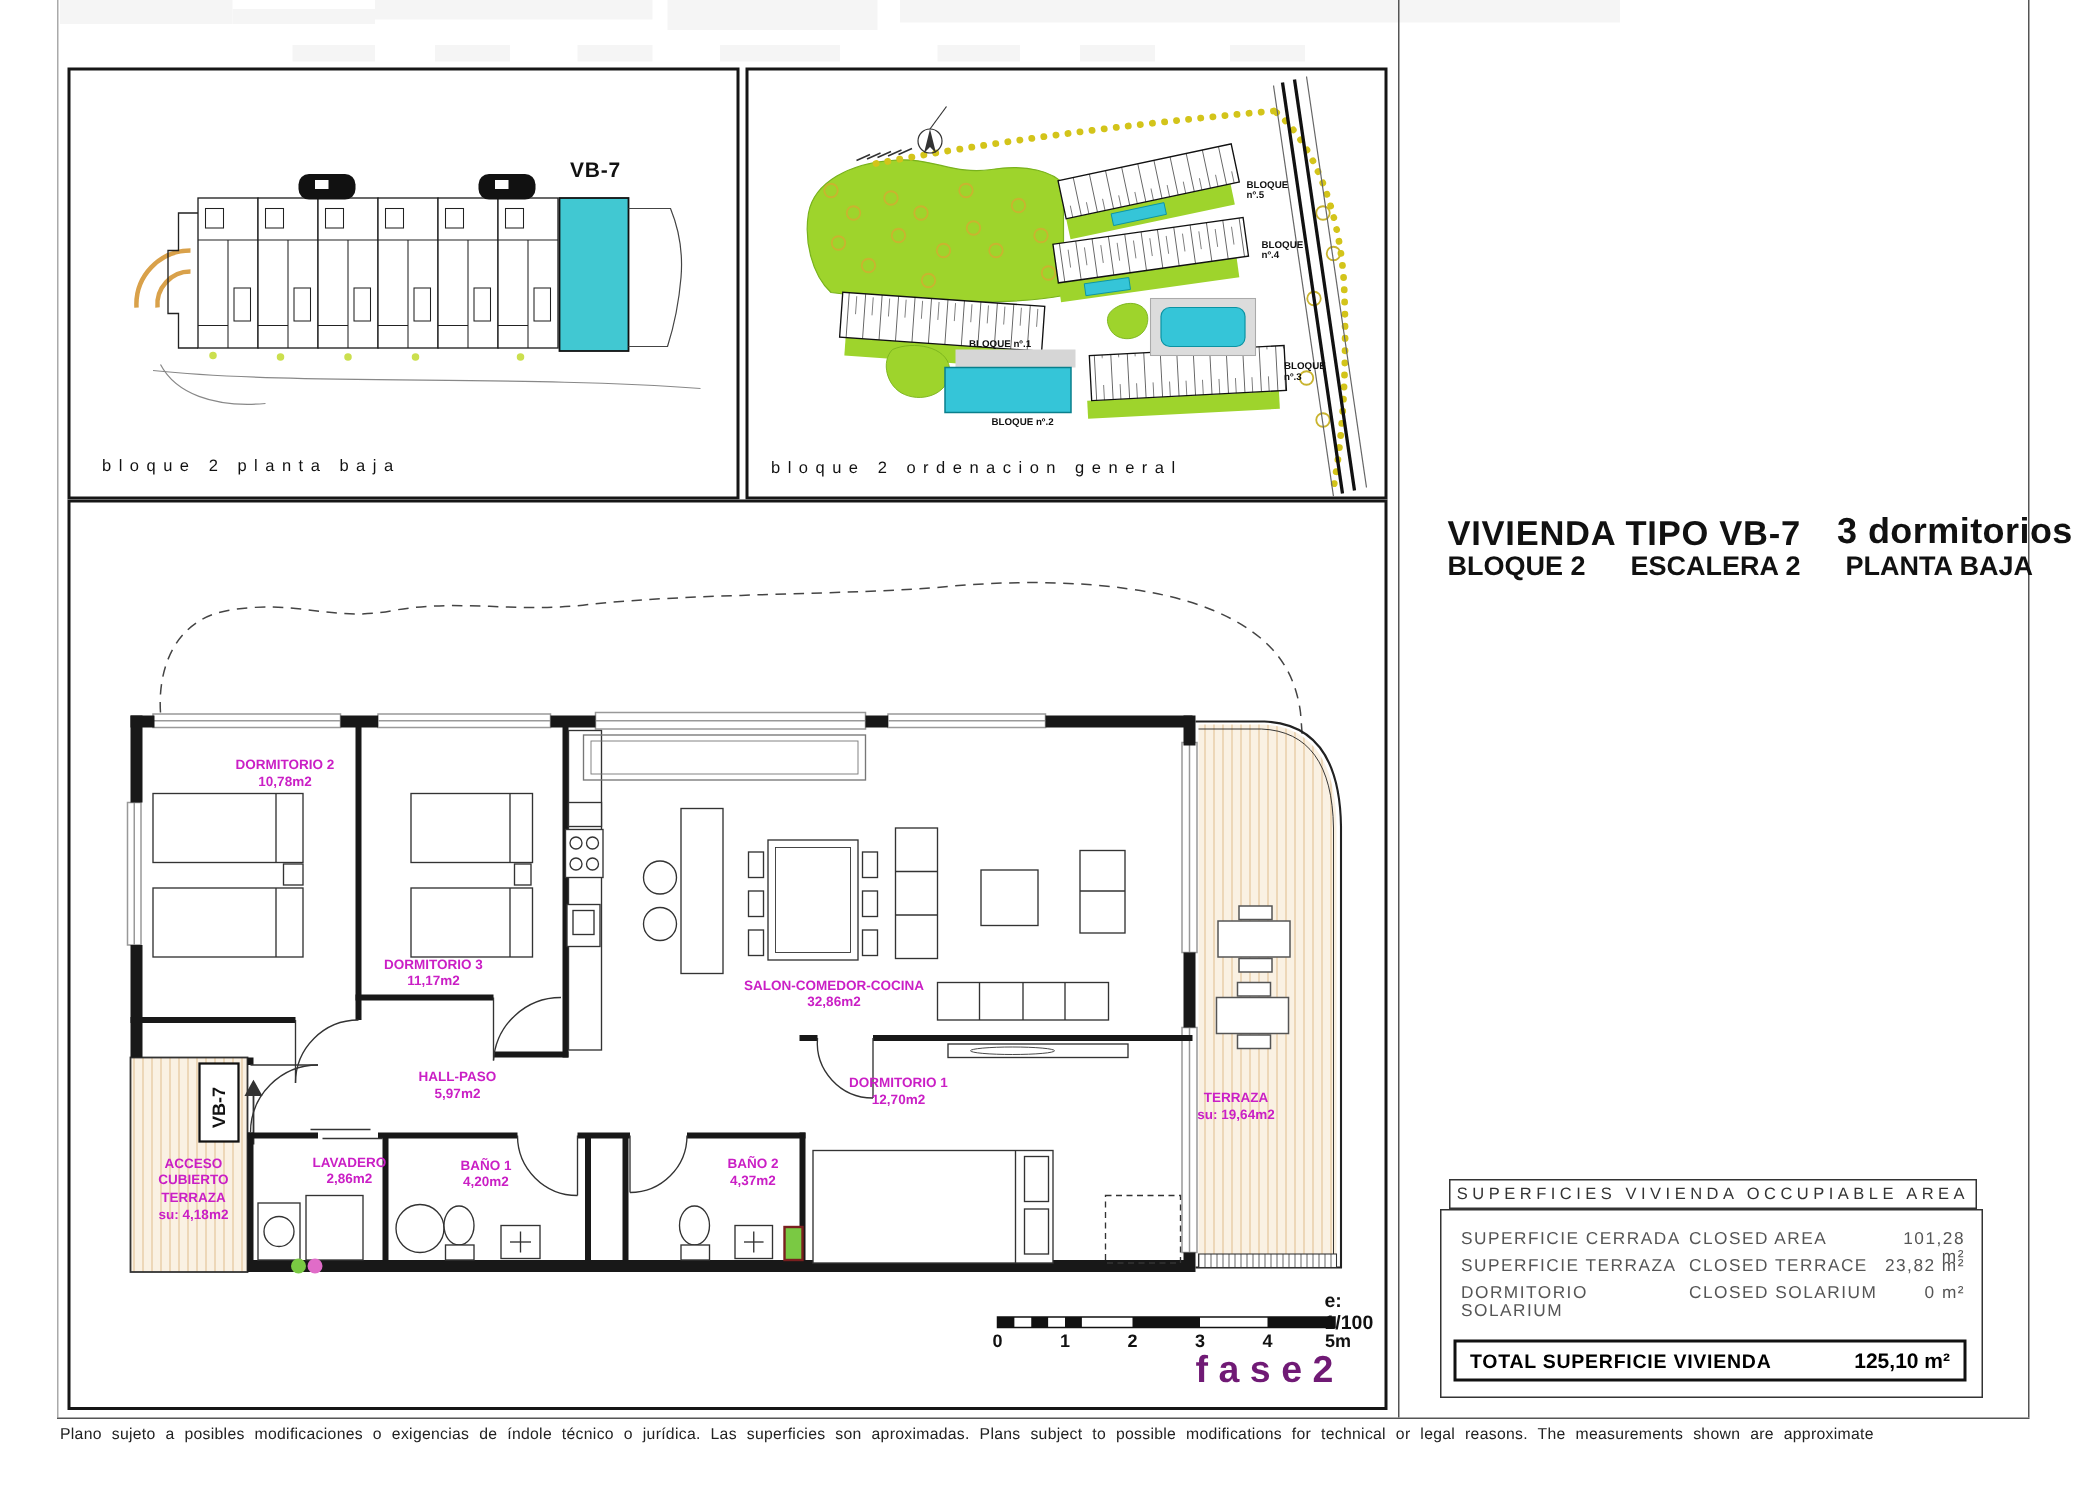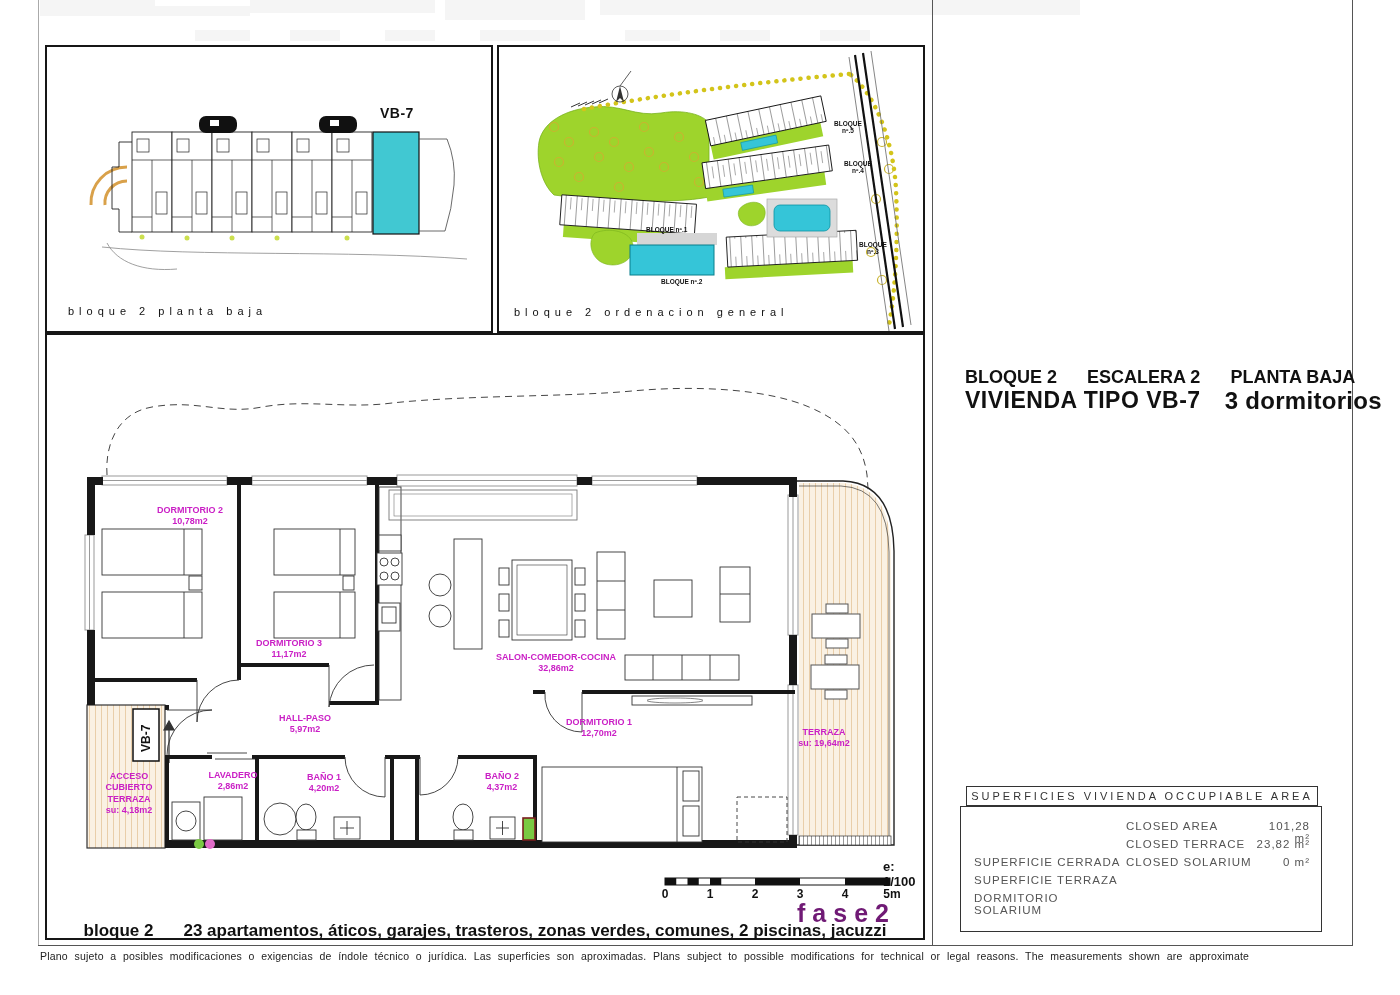--- a/index.html
+++ b/index.html
@@ -6,29 +6,29 @@
   body{width:1400px;height:995px;position:relative;overflow:hidden;
        font-family:"Liberation Sans", sans-serif;color:#111;}
   .panel{position:absolute;border:2px solid #161616;background:#fff;box-sizing:border-box;}
   .caption{position:absolute;font-weight:normal;font-size:11px;letter-spacing:5px;color:#111;white-space:nowrap;}
   .room-label{position:absolute;transform:translate(-50%,-50%);color:#ca1fc5;font-weight:bold;
               font-size:9px;line-height:1.25;text-align:center;white-space:nowrap;}
   .room-label .area{font-size:9px;}
   .room-label.wrap{white-space:normal;width:62px;}
   .blk-label{position:absolute;font-weight:bold;font-size:6.5px;line-height:1.15;color:#111;white-space:nowrap;}
   .blk-label.wrap{white-space:normal;width:34px;}
-  .title-line1{position:absolute;left:965px;top:341px;display:flex;align-items:flex-start;margin-top:46px;}
+  .title-line1{position:absolute;left:965px;top:341px;display:flex;align-items:center;}
   .title-main{font-size:23px;font-weight:bold;letter-spacing:.5px;}
   .title-sub{font-size:24px;font-weight:bold;margin-left:24px;letter-spacing:.3px;}
   .title-line2{position:absolute;left:965px;top:367px;display:flex;gap:30px;font-size:18px;font-weight:bold;}
   .stable-header{position:absolute;left:966px;top:786px;width:350px;height:18px;border:1px solid #333;
                  display:flex;align-items:center;justify-content:center;font-size:11px;letter-spacing:3px;color:#333;}
   .stable-box{position:absolute;left:960px;top:806px;width:362px;height:126px;border:1px solid #333;box-sizing:border-box;}
   .stable-row{position:absolute;left:13px;display:flex;width:336px;font-size:11.5px;letter-spacing:1px;color:#555;}
-  .stable-row .c1{width:152px;margin-top:36px;} .stable-row .c2{width:130px;} .stable-row .c3{flex:1;text-align:right;}
+  .stable-row .c1{width:152px;} .stable-row .c2{width:130px;} .stable-row .c3{flex:1;text-align:right;}
   .total-box{position:absolute;left:8px;top:86px;width:342px;height:28px;border:2.5px solid #111;box-sizing:border-box;
              display:flex;align-items:center;justify-content:space-between;padding:0 9px;}
   .total-label{font-size:13px;font-weight:bold;letter-spacing:.5px;color:#000;}
   .total-value{font-size:14px;font-weight:bold;color:#000;}
   .disclaimer{position:absolute;left:40px;top:950px;width:1340px;font-size:10.5px;color:#222;
               letter-spacing:.2px;word-spacing:3.5px;white-space:nowrap;}
   .frameline{position:absolute;background:#777;}
   .mosaic{position:absolute;background:#f5f5f5;}
   .vb7-mini{position:absolute;font-weight:bold;font-size:14px;letter-spacing:.5px;}
   .scale-tick{position:absolute;transform:translateX(-50%);font-size:12px;font-weight:bold;color:#111;}
@@ -99,21 +99,21 @@
     <circle cx="95" cy="190" r="2.5" fill="#cbdf4e"></circle>
       <circle cx="140" cy="191" r="2.5" fill="#cbdf4e"></circle>
     <circle cx="185" cy="191" r="2.5" fill="#cbdf4e"></circle>
       <circle cx="230" cy="191" r="2.5" fill="#cbdf4e"></circle>
     <circle cx="300" cy="191" r="2.5" fill="#cbdf4e"></circle>
   </svg>
   <div class="vb7-mini" style="left:333px;top:58px;">VB-7</div>
   <div class="caption" style="left:21px;top:258px;">bloque 2 planta baja</div>
 </div>
 
-<div class="panel" style="left:497px;top:45px;width:428px;height:288px;text-align:center;">
+<div class="panel" style="left:497px;top:45px;width:428px;height:288px;">
   <svg width="424" height="284" viewBox="0 0 424 284">
     <defs>
       <pattern id="units" width="11" height="30" patternUnits="userSpaceOnUse">
         <rect width="11" height="30" fill="#fff"></rect>
         <line x1="0" y1="0" x2="0" y2="30" stroke="#222" stroke-width="0.9"></line>
         <line x1="5.5" y1="0" x2="5.5" y2="12" stroke="#555" stroke-width="0.5"></line>
       </pattern>
     </defs>
 
     <path d="M40,95 C44,74 68,62 95,60 C122,57 136,70 162,66 C186,62 204,68 210,76 L210,150 C170,158 92,153 55,148 C42,136 37,113 40,95 Z" fill="#9ed42c" stroke="#79b21d" stroke-width="0.8"></path>
@@ -460,37 +460,38 @@
 
   <div class="scale-e" style="left:798px;top:524px;">e: 1/100</div>
   <span class="scale-tick" style="left:618px;top:552px;">0</span>
   <span class="scale-tick" style="left:663px;top:552px;">1</span>
   <span class="scale-tick" style="left:708px;top:552px;">2</span>
   <span class="scale-tick" style="left:753px;top:552px;">3</span>
   <span class="scale-tick" style="left:798px;top:552px;">4</span>
   <span class="scale-tick" style="left:845px;top:552px;">5m</span>
   <div class="fase" style="left:750px;top:564px;">fase2</div>
 
-  <div class="bottom-caption">
-    <span class="pre">bloque 2</span><span>23 apartamentos, áticos, garajes, trasteros, zonas verdes, comunes, 2 piscinas, jacuzzi</span>
-  </div>
 </div>
 
 <div class="stable-header">SUPERFICIES VIVIENDA OCCUPIABLE AREA</div>
 <div class="stable-box">
   <div class="stable-row" style="top:13px;">
     <span class="c1">SUPERFICIE CERRADA</span>
     <span class="c2">CLOSED AREA</span>
     <span class="c3">101,28 m²</span>
   </div>
   <div class="stable-row" style="top:31px;">
     <span class="c1">SUPERFICIE TERRAZA</span>
     <span class="c2">CLOSED TERRACE</span>
     <span class="c3">23,82 m²</span>
   </div>
   <div class="stable-row" style="top:49px;">
     <span class="c1">DORMITORIO SOLARIUM</span>
     <span class="c2">CLOSED SOLARIUM</span>
     <span class="c3">0 m²</span>
   </div>
+  <div class="total-box">
+    <span class="total-label">TOTAL SUPERFICIE VIVIENDA</span>
+    <span class="total-value">125,10 m²</span>
+  </div>
 </div>
 
 <div class="disclaimer">Plano sujeto a posibles modificaciones o exigencias de índole técnico o jurídica. Las superficies son aproximadas. Plans subject to possible modifications for technical or legal reasons. The measurements shown are approximate</div>
 
 </body></html>

